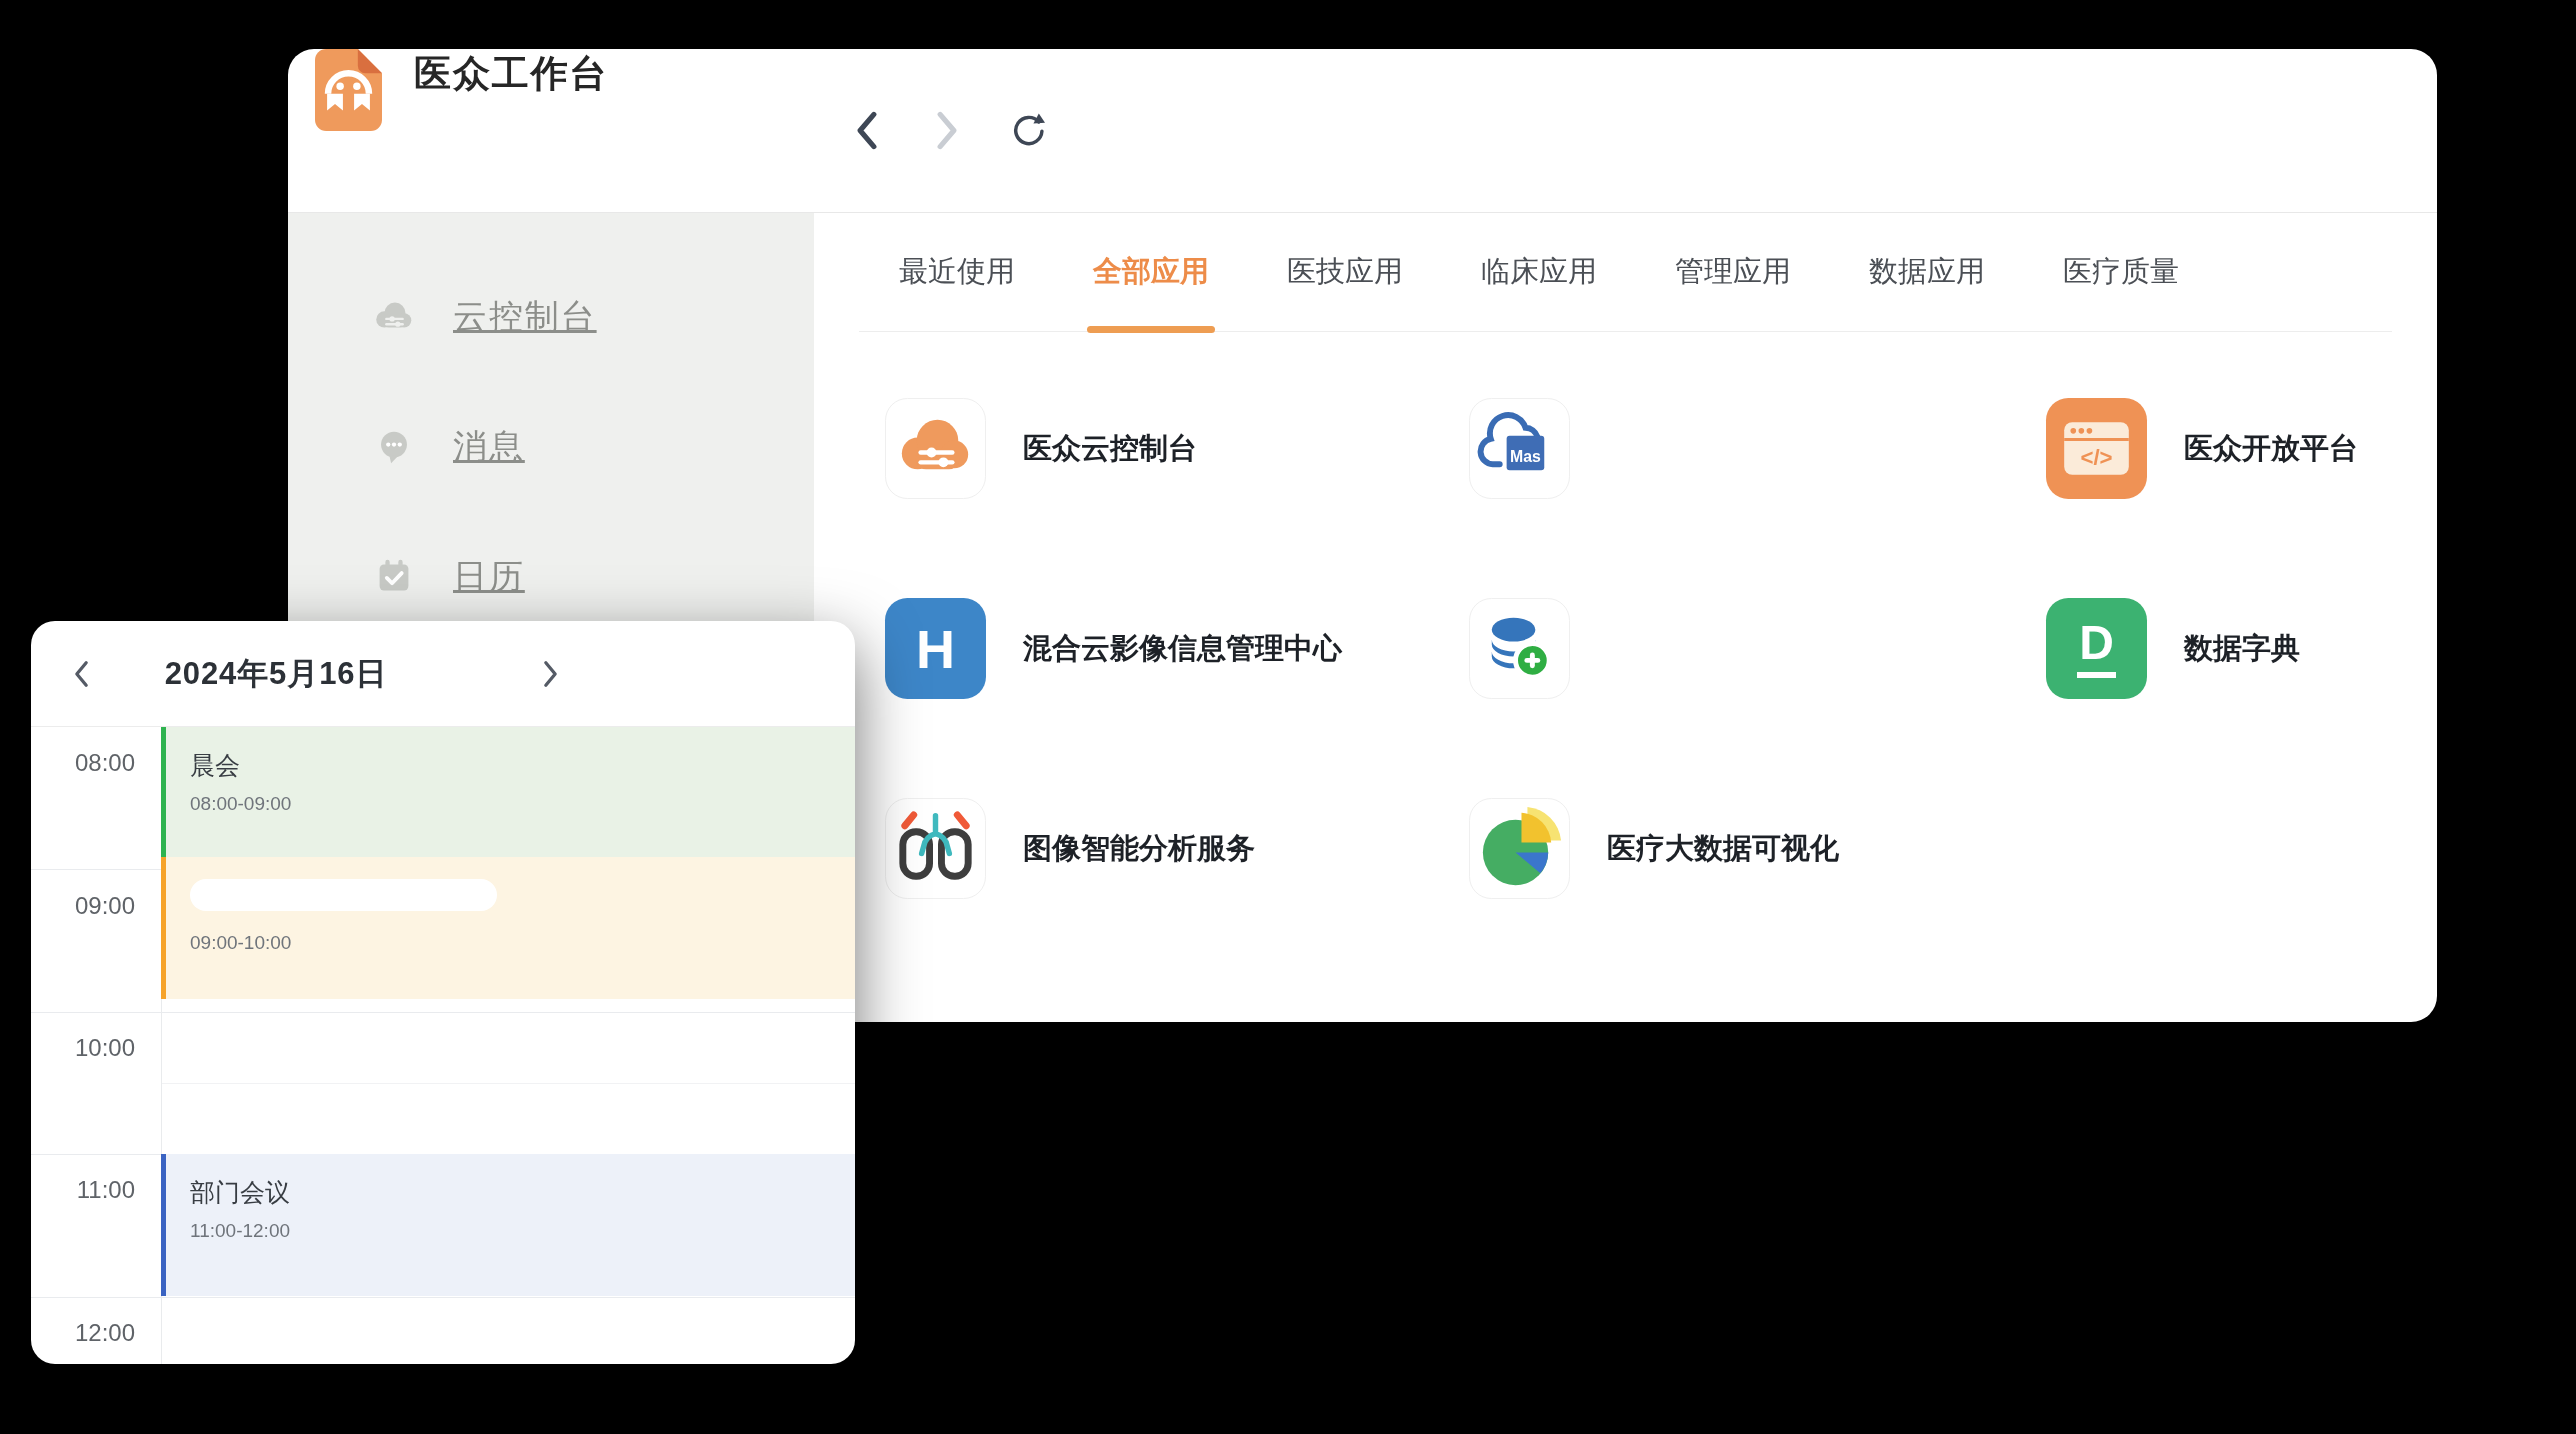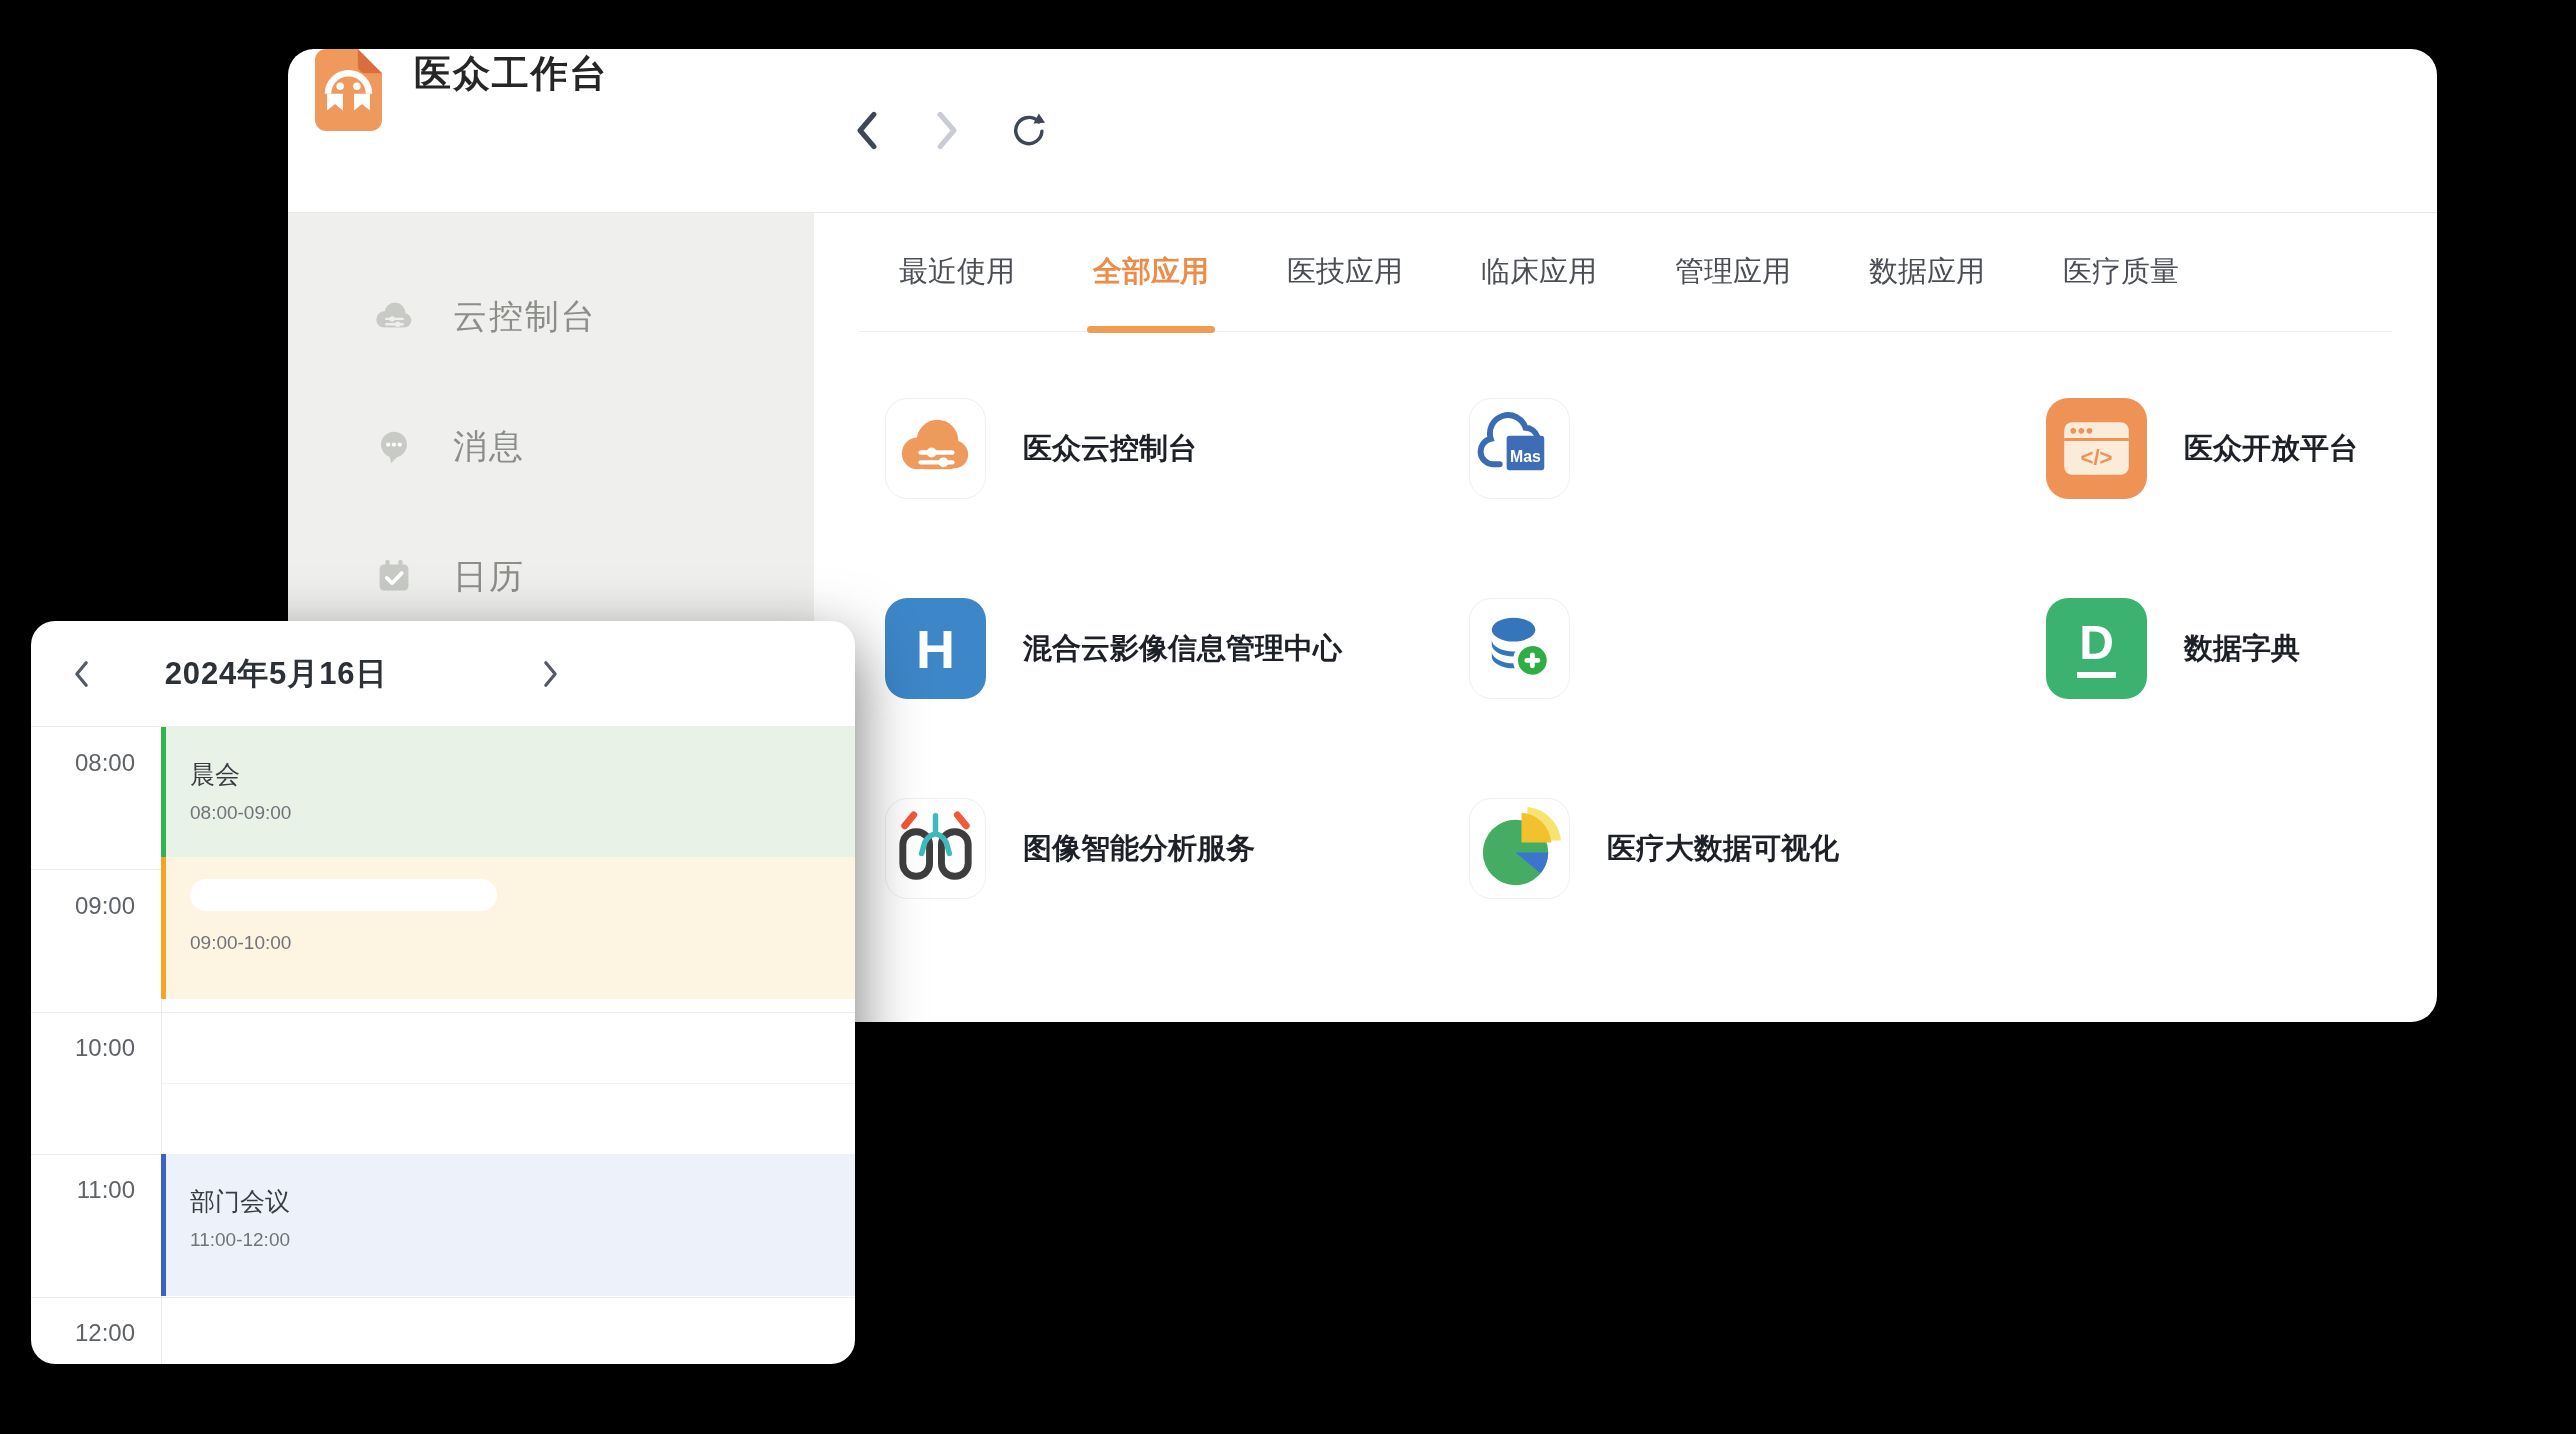--- a/index.html
+++ b/index.html
@@ -16,21 +16,21 @@
   .header{height:163px;display:flex;align-items:flex-start;padding-left:27px;position:relative;}
   .logo{width:67px;height:82px;flex:none;}
   .app-title{font-size:37px;font-weight:700;color:#262626;margin-left:32px;letter-spacing:1.9px;}
   .nav{position:absolute;left:560px;top:0;height:100%;display:flex;align-items:center;gap:43px;}
   .nav-btn{width:37px;height:41px;display:flex;align-items:center;justify-content:center;cursor:pointer;}
   .window-body{display:flex;height:810px;border-top:0.9px solid #e8e8e8;}
   
   .sidebar{width:526px;flex:none;background:#eff0ee;padding-top:39px;box-sizing:border-box;}
   .side-item{height:130px;display:flex;align-items:center;padding-left:82px;gap:35px;cursor:pointer;}
   .side-item .s-icon{width:48px;height:48px;flex:none;}
-  .side-label{font-size:34px;color:#8c8e8a;letter-spacing:1.9px;}
+  .side-label{font-size:34px;color:#8c8e8a;letter-spacing:1.9px;text-decoration:underline;}
   
   .content{flex:1;position:relative;}
   .tabs{margin:0 45px;height:119px;border-bottom:1.9px solid #ededed;display:flex;align-items:center;
         padding-left:40px;gap:78px;box-sizing:border-box;}
   .tab{font-size:29px;color:#4b4f55;position:relative;height:100%;display:flex;align-items:center;
        cursor:pointer;white-space:nowrap;}
   .tab.active{color:#ED8C49;font-weight:700;}
   .tab.active::after{content:"";position:absolute;left:-5.6px;right:-5.6px;bottom:-1.9px;height:6.5px;
        background:#EE9D52;border-radius:3.7px;}
   
@@ -54,21 +54,21 @@
   .cal-next{left:501px;}
   .cal-date{position:absolute;left:82px;width:326px;height:105px;display:flex;align-items:center;
         justify-content:center;font-size:31px;font-weight:600;color:#2c3137;letter-spacing:0.9px;}
   .cal-grid{position:relative;height:637px;}
   .gutter-line{position:absolute;left:130px;top:0;bottom:0;width:0.9px;background:#e9ebed;}
   .hour-line{position:absolute;left:0;right:0;height:0.9px;background:#e9ebee;}
   .half-line{position:absolute;left:131px;right:0;height:0.9px;background:#f1f2f4;}
   .time-label{position:absolute;left:0;width:104px;text-align:right;font-size:24px;color:#5f6368;}
   .event{position:absolute;left:130px;right:0;height:142px;box-sizing:border-box;
         padding:13px 0 0 24px;border-left:5.6px solid;cursor:pointer;}
-  .event-title{font-size:25px;color:#383d43;font-weight:500;margin-top:18px;}
+  .event-title{font-size:25px;color:#383d43;font-weight:500;margin-top:9px;}
   .event-time{font-size:19px;color:#6f747b;margin-top:11.2px;}
   .redact-pill{width:307px;height:32px;border-radius:16px;background:#fff;margin-top:9.3px;}
   .event .pill-time{margin-top:20.5px;}
 </style>
 </head>
 <body>
 
 <div class="window">
 
   <div class="header">

